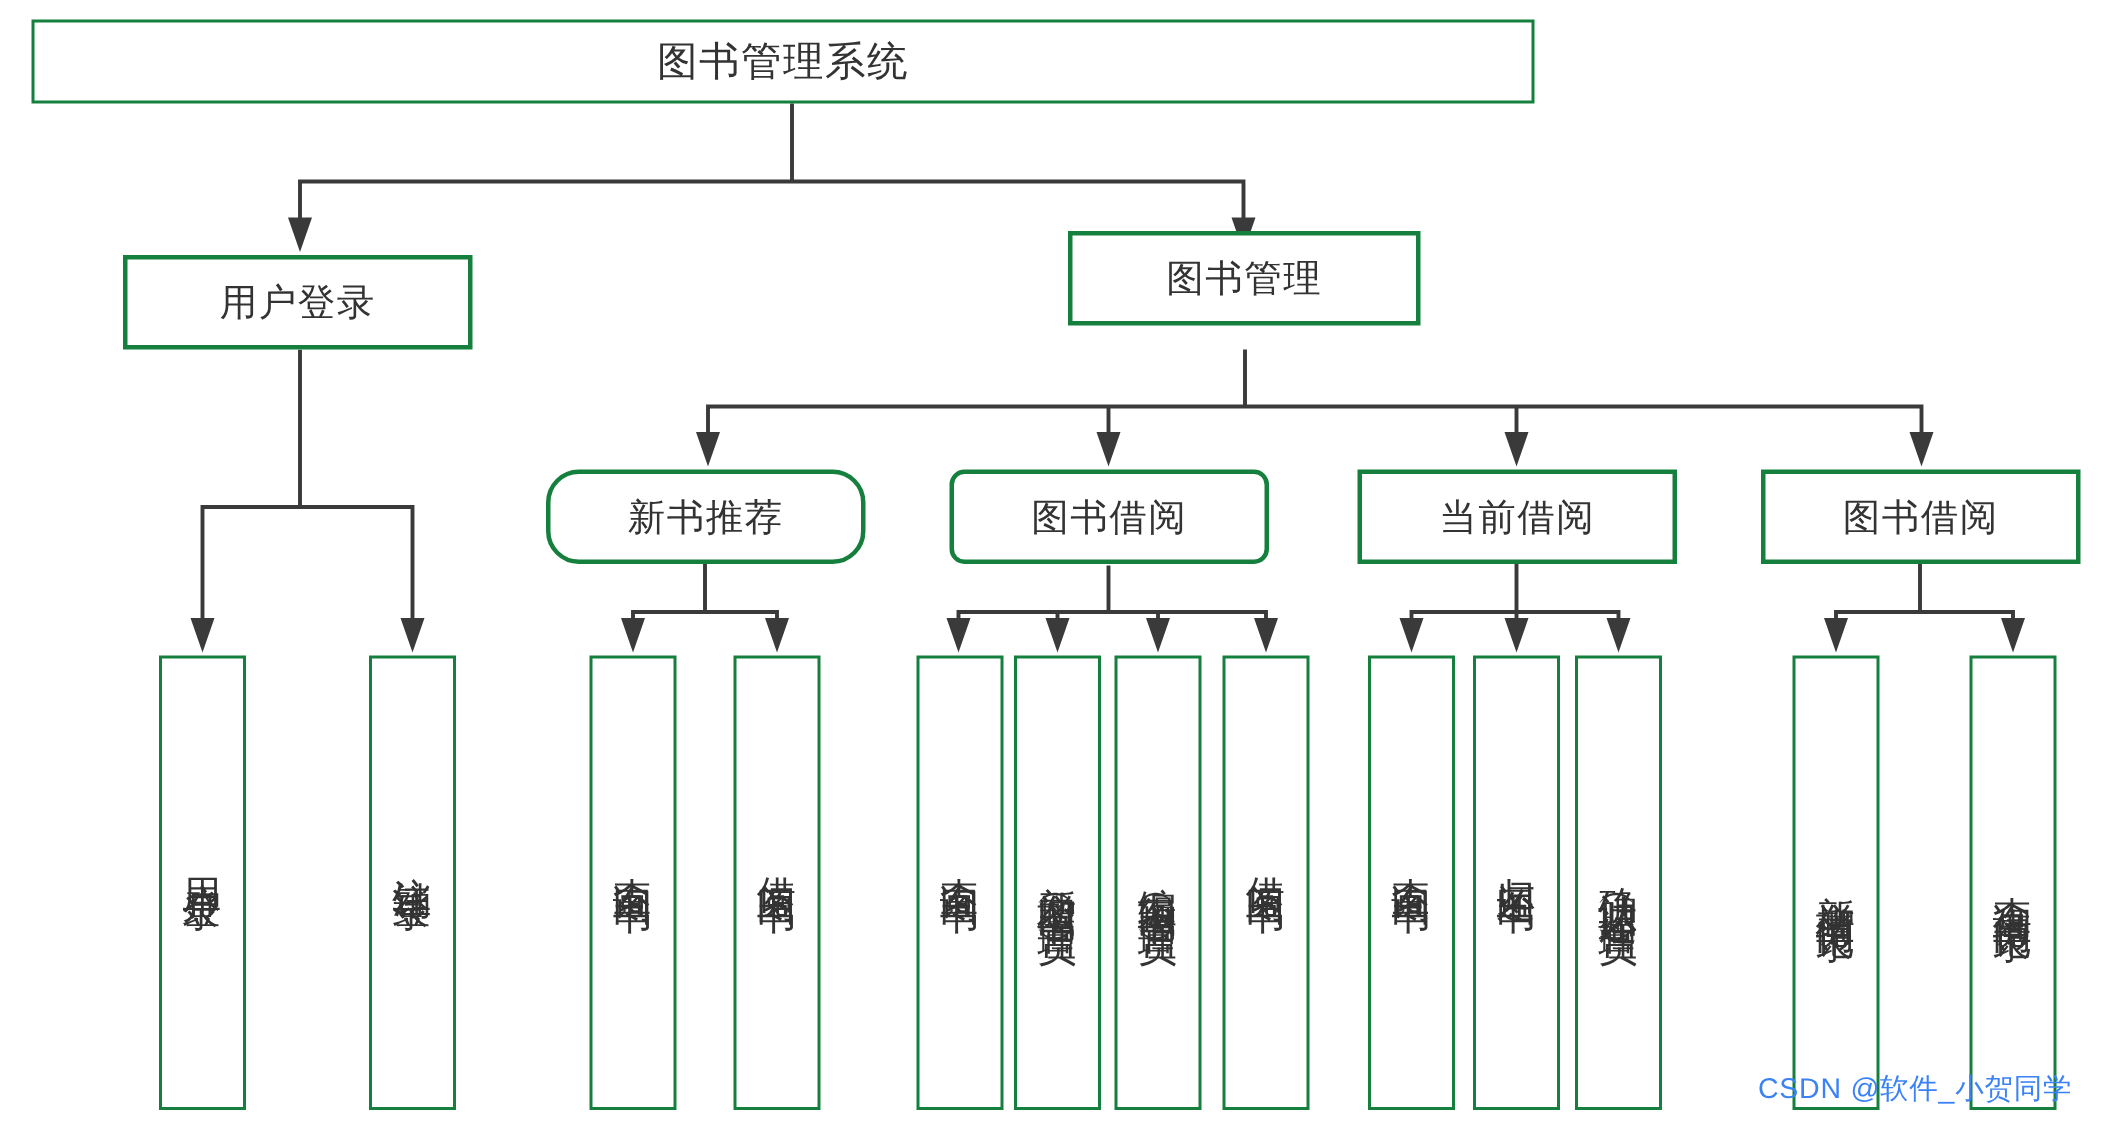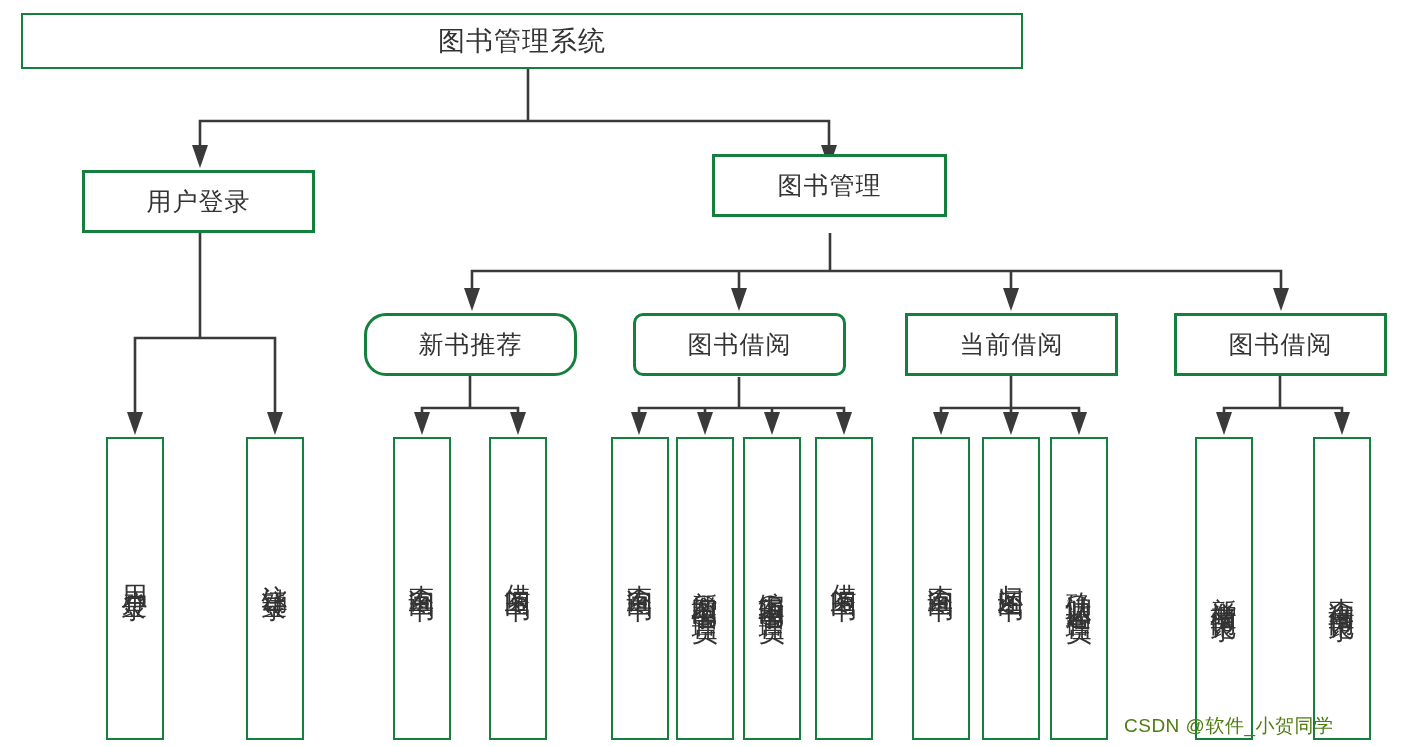--- a/index.html
+++ b/index.html
@@ -181,15 +181,15 @@
     <span class="vtext">确认归还（管理员）</span>
   </div>
 
   <div class="node vbox" style="left:1195px; top:437px; width:58px; height:303px;">
     <span class="vtext">新增借阅记录</span>
   </div>
   <div class="node vbox" style="left:1313px; top:437px; width:58px; height:303px;">
     <span class="vtext">查询借阅记录</span>
   </div>
 
-  <div class="watermark" style="left:1124px; top:713px; color:#4d7c0f;">CSDN @软件_小贺同学</div>
+  <div class="watermark" style="left:1172px; top:713px; color:#3b82f6;">CSDN @软件_小贺同学</div>
 
 </div>
 
 </body></html>

